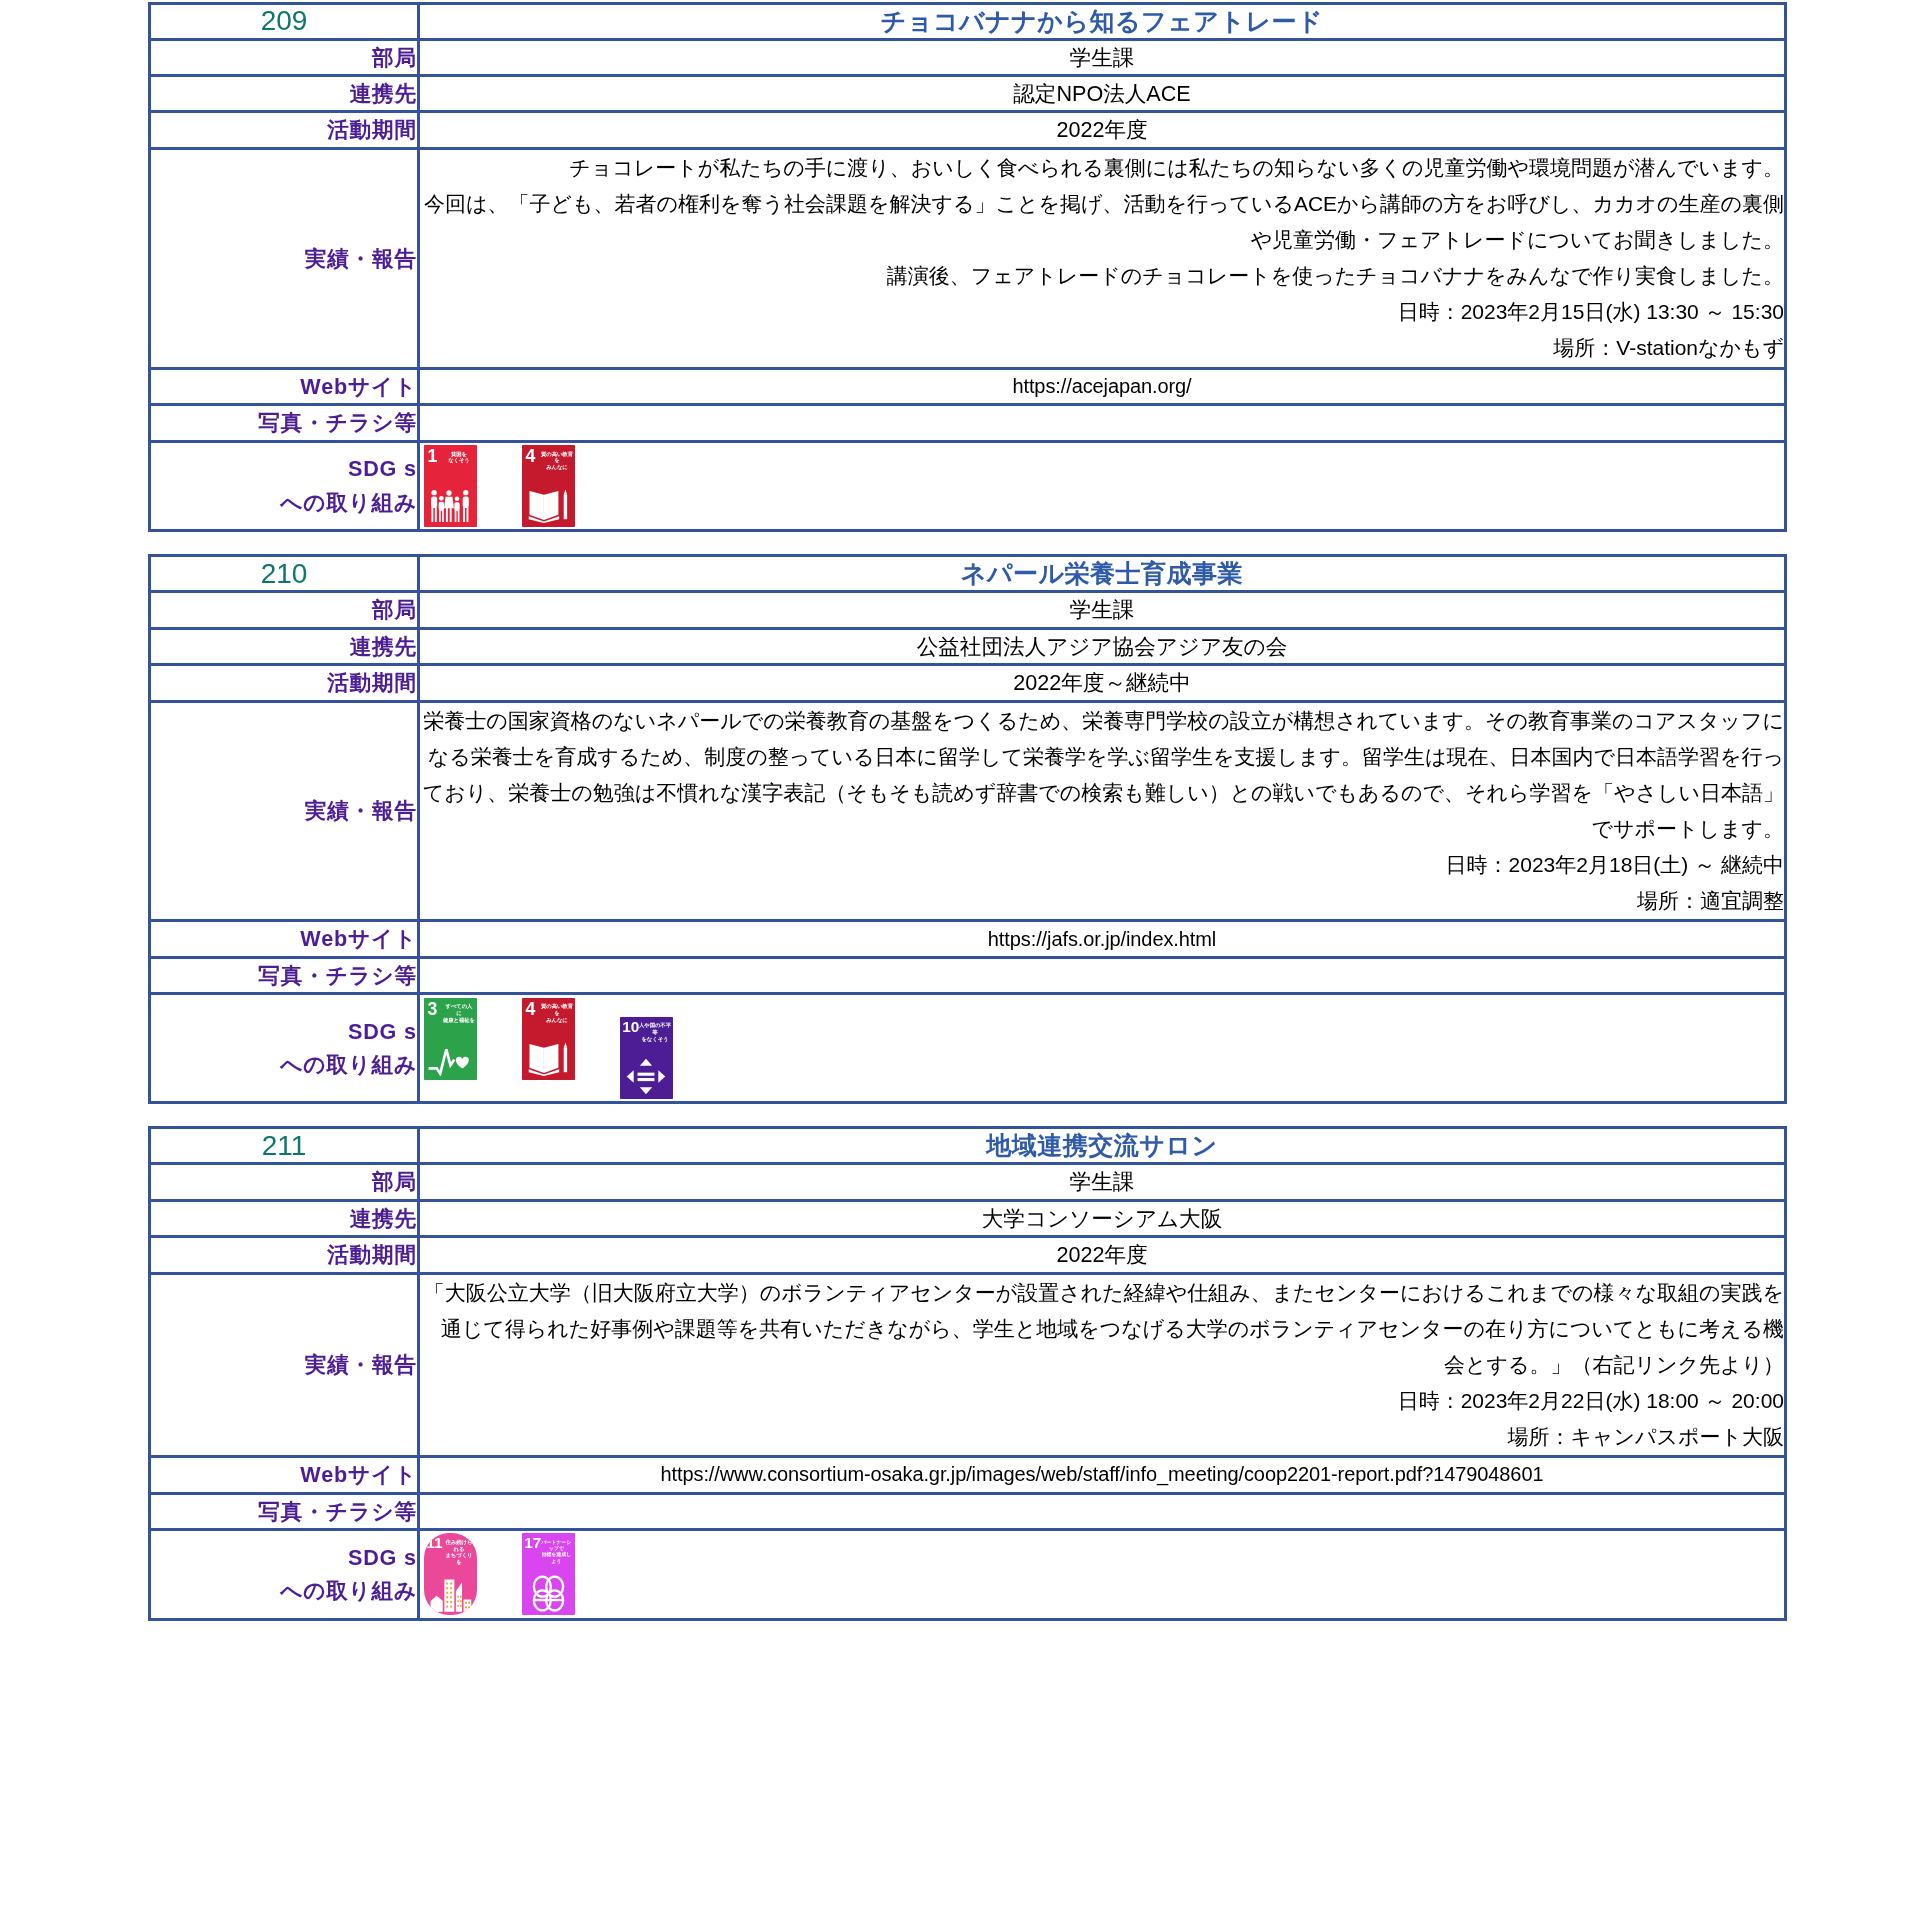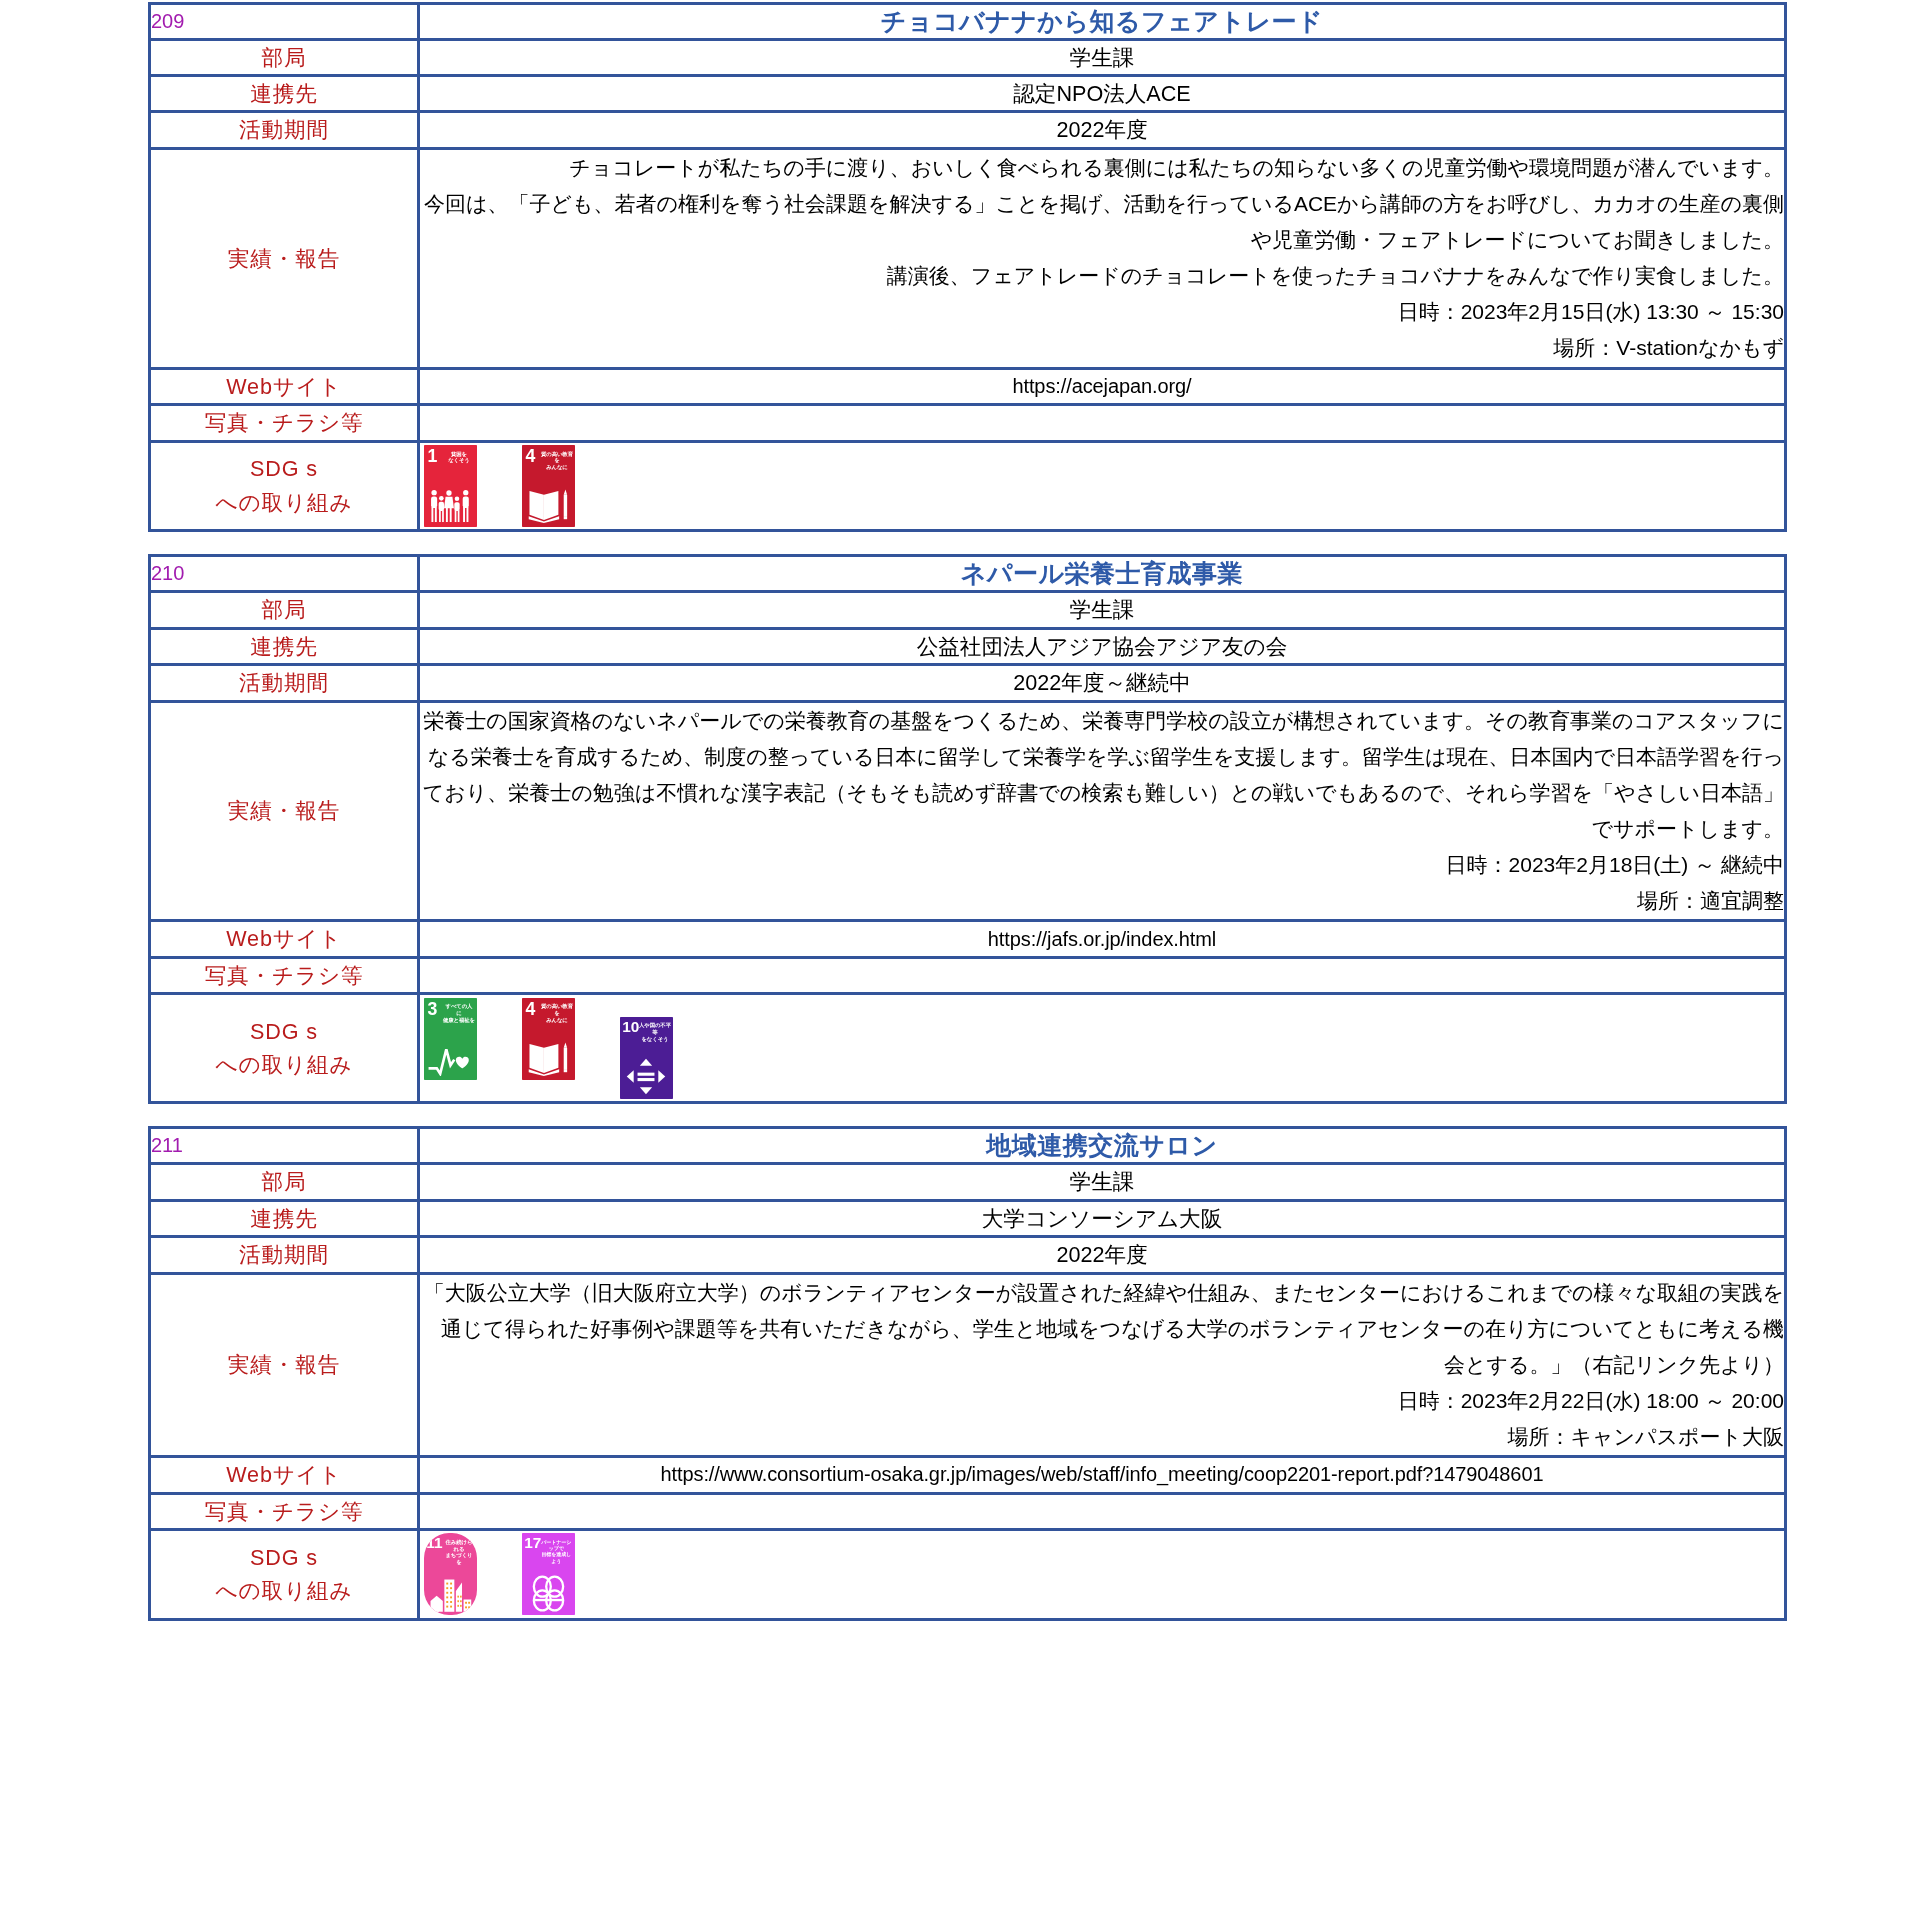--- a/index.html
+++ b/index.html
@@ -39,38 +39,40 @@
   table.rec col.c-label { width: 269px; }
   table.rec col.c-value { width: 1367px; }
 
   table.rec td {
     border: 3.5px solid #33549A;
     vertical-align: middle;
     background: #ffffff;
     padding: 0;
   }
   td.label {
-    text-align: center;
+    text-align: right;
     font-size: 21.6px;
-    color: #b91c1c;
+    color: #4c1d95;
     line-height: 1.55;
     padding: 8.5px 3.9px;
     letter-spacing: 0.04em;
+    font-weight: bold;
   }
   td.value {
     text-align: center;
     font-size: 21.6px;
     color: #000000;
     line-height: 1.55;
     padding: 8.5px 10px;
     word-break: break-all;
   }
   td.idnum {
-    font-size: 20px;
-    color: #a21caf;
+    text-align: center;
+    font-size: 28px;
+    color: #0f766e;
     padding: 10px 3.9px;
   }
   td.title {
     text-align: center;
     font-size: 25px;
     font-weight: bold;
     color: #2E5AA8;
     padding: 8.5px 10px;
     letter-spacing: 0.02em;
   }

